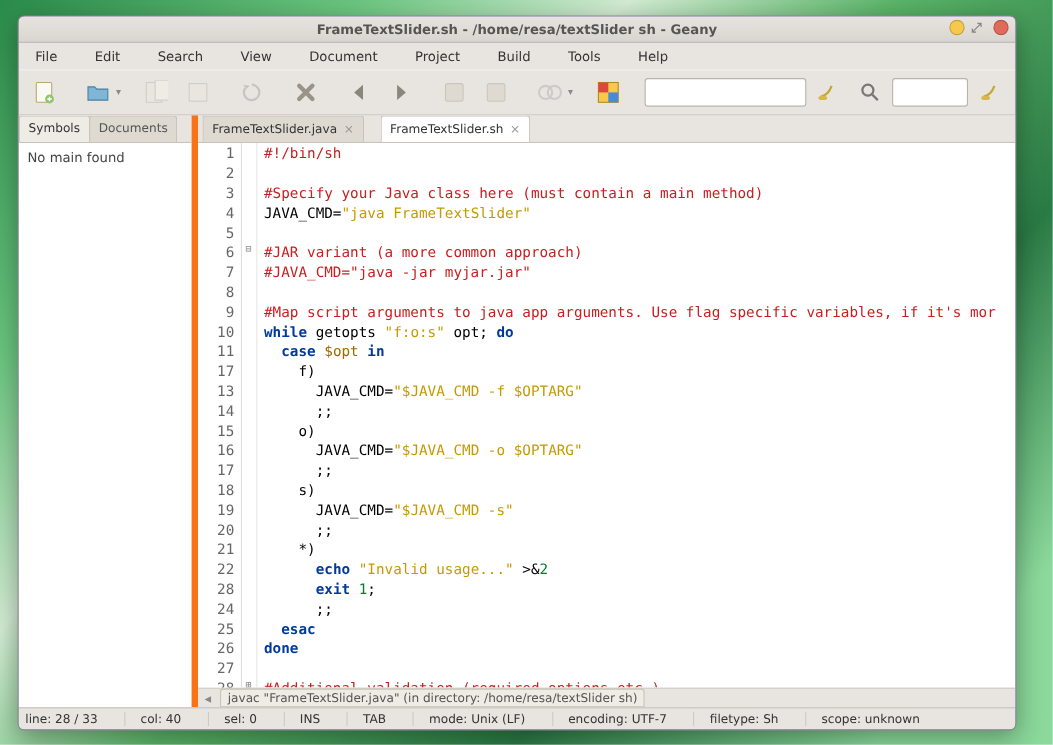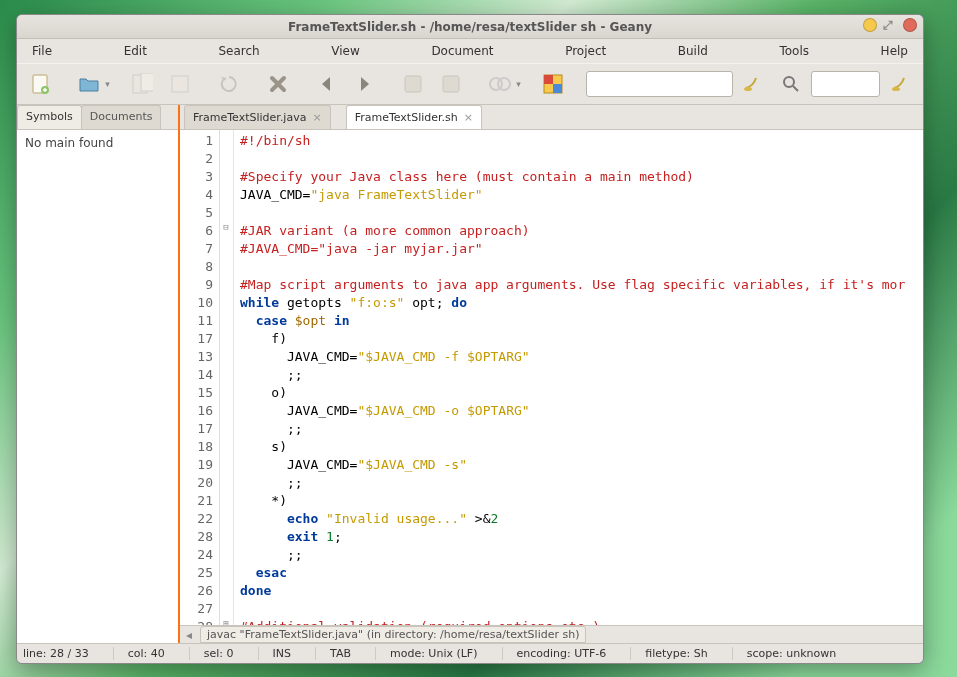--- a/index.html
+++ b/index.html
@@ -32,23 +32,22 @@
   }
   .title-ctrls { position:absolute; right:6px; top:3px; display:flex; gap:6px; align-items:center; }
   .wc { width:14px; height:14px; border-radius:50%; border:1px solid rgba(0,0,0,.2); }
   .wc.min { background:#f6c94c; }
   .wc.maxicon { width:14px; height:14px; background:none; border:none; color:#888; font-size:12px; }
   .wc.close { background:#e06b5a; }
   .menubar {
     height: 24px;
     background: #e8e5e0;
     display:flex; align-items:center; padding: 0 6px;
-    gap: 2px;
+    gap: 16px;
     color:#333;
-    justify-content:space-between;
   }
   .menuitem { padding: 3px 9px; border-radius:3px; }
   .toolbar {
     height: 42px;
     background: #e8e5e0;
     border-top:1px solid #f4f2ee;
     border-bottom:1px solid #c8c3bb;
     display:flex; align-items:center; padding: 0 6px; gap:4px;
   }
   .tbtn {
@@ -58,21 +57,21 @@
   .tsep { width:8px; }
   .tfield {
     height:26px; background:#fff; border:1px solid #b9b4aa; border-radius:3px;
     padding:0 4px; display:flex; align-items:center;
   }
   .body {
     flex:1; display:flex; min-height:0;
     background:#e8e5e0;
   }
   .sidepane {
-    width:163px; border-right:2px solid #f97316; display:flex; flex-direction:column;
+    width:163px; border-right:6px solid #f97316; display:flex; flex-direction:column;
   }
   .sidetabs {
     display:flex; height:25px; background:#e8e5e0; border-bottom:1px solid #c8c3bb;
   }
   .stab {
     padding:4px 8px; border:1px solid #c8c3bb; border-bottom:none; background:#efece6;
     border-top-left-radius:3px; border-top-right-radius:3px; margin-right:-1px;
     color:#333; font-size:11px;
   }
   .stab.inactive { background:#dedad2; color:#555; }
@@ -330,18 +329,18 @@
     </div>
   </div>
 
   <div class="statusbar">
     <span class="cell">line: 28 / 33</span>
     <span class="cell">col: 40</span>
     <span class="cell">sel: 0</span>
     <span class="cell">INS</span>
     <span class="cell">TAB</span>
     <span class="cell">mode: Unix (LF)</span>
-    <span class="cell">encoding: UTF-6</span>
+    <span class="cell">encoding: UTF-7</span>
     <span class="cell">filetype: Sh</span>
     <span>scope: unknown</span>
   </div>
 
 </div>
 
 </body></html>

